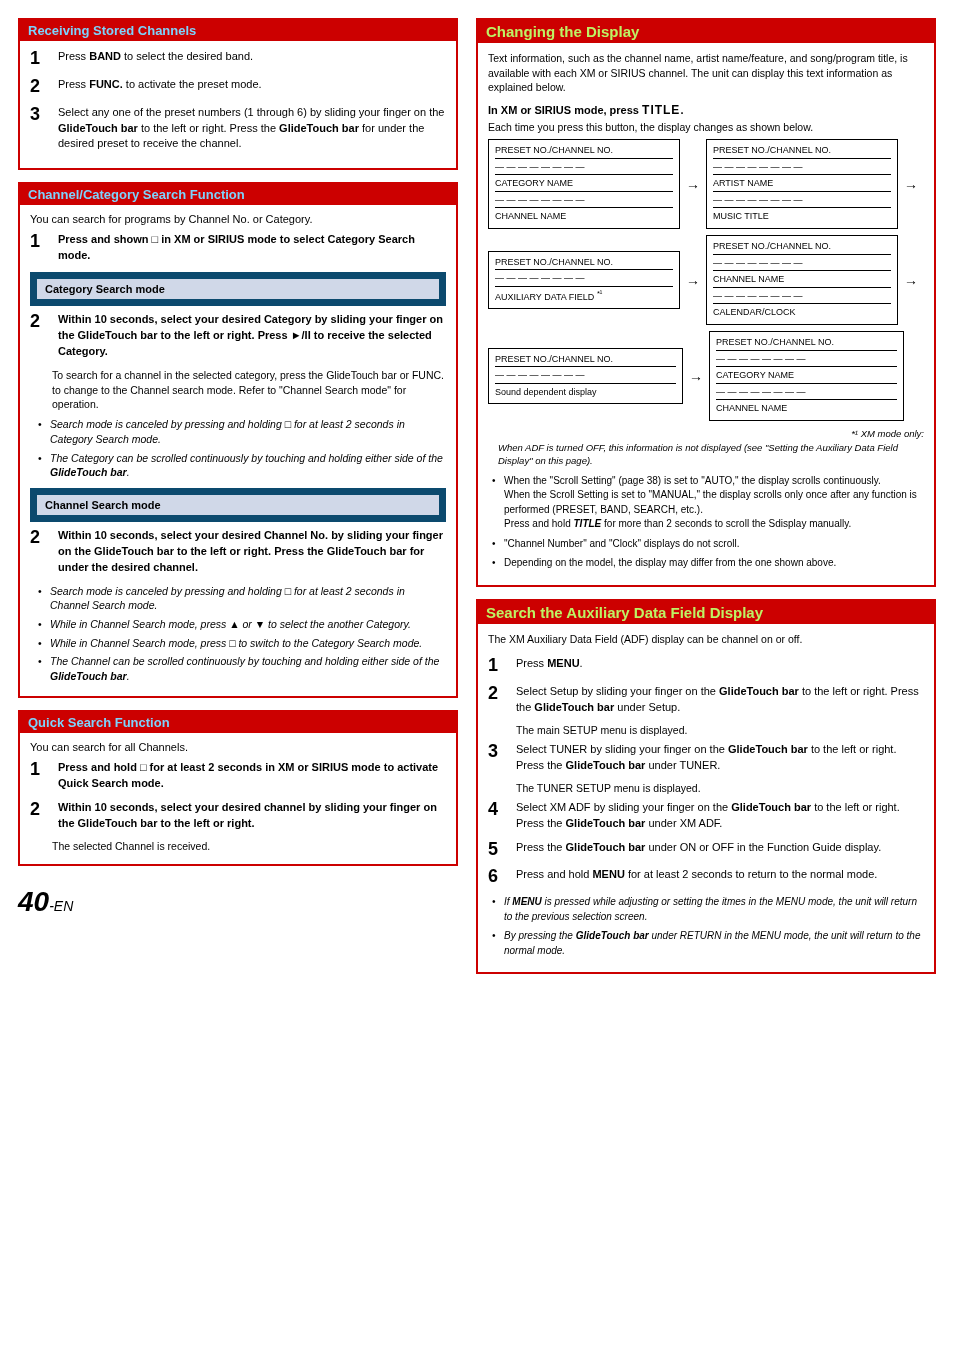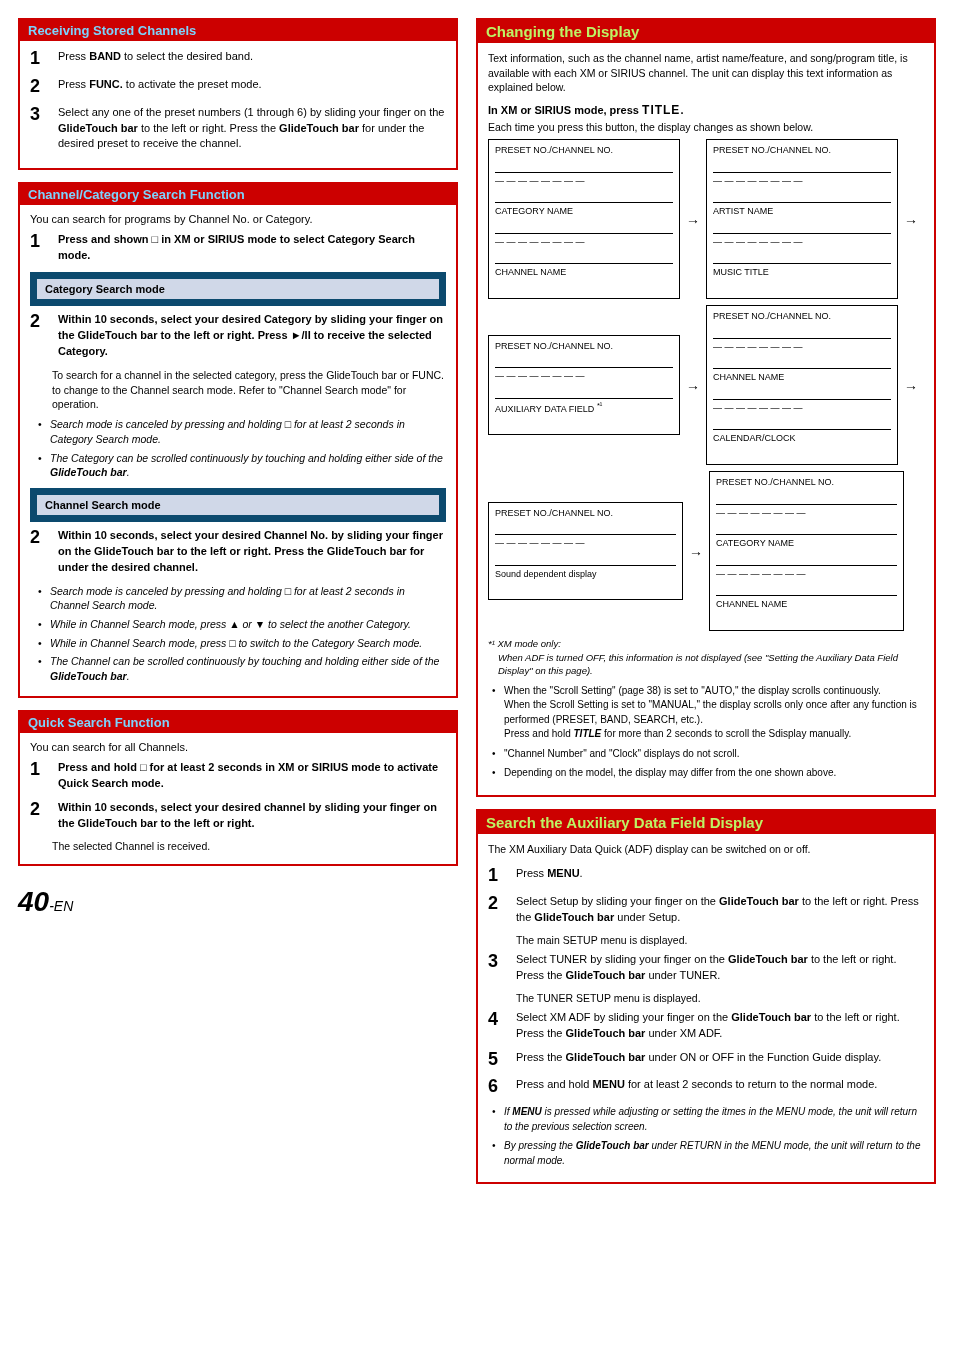--- a/index.html
+++ b/index.html
@@ -112,21 +112,21 @@
       flex: 1;
       line-height: 1.4;
       min-height: 46px;
       display: flex;
       flex-direction: column;
       justify-content: center;
     }
     .display-cell .cell-line {
       border-bottom: 1px solid #000;
       margin: 1px 0;
-      padding-bottom: 15px;
+      padding-bottom: 1px;
       font-size: 9px;
     }
     .display-cell .cell-line:last-child {
       border-bottom: none;
     }
     .arrow-cell {
       font-size: 14px;
       padding: 0 6px;
       flex: 0 0 20px;
       text-align: center;
@@ -299,35 +299,35 @@
           <div class="display-cell">
             <div class="cell-line">PRESET NO./CHANNEL NO.</div>
             <div class="cell-line">— — — — — — — —</div>
             <div class="cell-line">CATEGORY NAME</div>
             <div class="cell-line">— — — — — — — —</div>
             <div class="cell-line">CHANNEL NAME</div>
           </div>
           <div class="arrow-cell">&nbsp;</div>
         </div>
 
-        <p style="font-size:9.5px;margin-top:7px;font-style:italic;"><em>*¹ XM mode only:</em></p>
+        <p style="font-size:9.5px;margin-top:7px;font-style:italic;text-align:right;"><em>*¹ XM mode only:</em></p>
         <p style="font-size:9.5px;margin:2px 0 6px 10px;font-style:italic;line-height:1.4;">When ADF is turned OFF, this information is not displayed (see "Setting the Auxiliary Data Field Display" on this page).</p>
 
         <ul class="right-bullet-list">
           <li>When the "Scroll Setting" (page 38) is set to "AUTO," the display scrolls continuously.<br>When the Scroll Setting is set to "MANUAL," the display scrolls only once after any function is performed (PRESET, BAND, SEARCH, etc.).<br>Press and hold <strong><em>TITLE</em></strong> for more than 2 seconds to scroll the Sdisplay manually.</li>
           <li>"Channel Number" and "Clock" displays do not scroll.</li>
           <li>Depending on the model, the display may differ from the one shown above.</li>
         </ul>
       </div>
     </div>
 
     <div class="right-section-box">
       <div class="right-section-title">Search the Auxiliary Data Field Display</div>
       <div class="right-content">
-        <p style="font-size:10.5px;margin-bottom:10px;line-height:1.4;">The XM Auxiliary Data Quick (ADF) display can be switched on or off.</p>
+        <p style="font-size:10.5px;margin-bottom:10px;line-height:1.4;">The XM Auxiliary Data Field (ADF) display can be channel on or off.</p>
 
         <div class="step-item">
           <div class="step-num">1</div>
           <div class="step-text">Press <span class="bold">MENU</span>.</div>
         </div>
 
         <div class="step-item">
           <div class="step-num">2</div>
           <div class="step-text">Select Setup by sliding your finger on the <span class="glide">GlideTouch bar</span> to the left or right. Press the <span class="glide">GlideTouch bar</span> under Setup.</div>
         </div>

